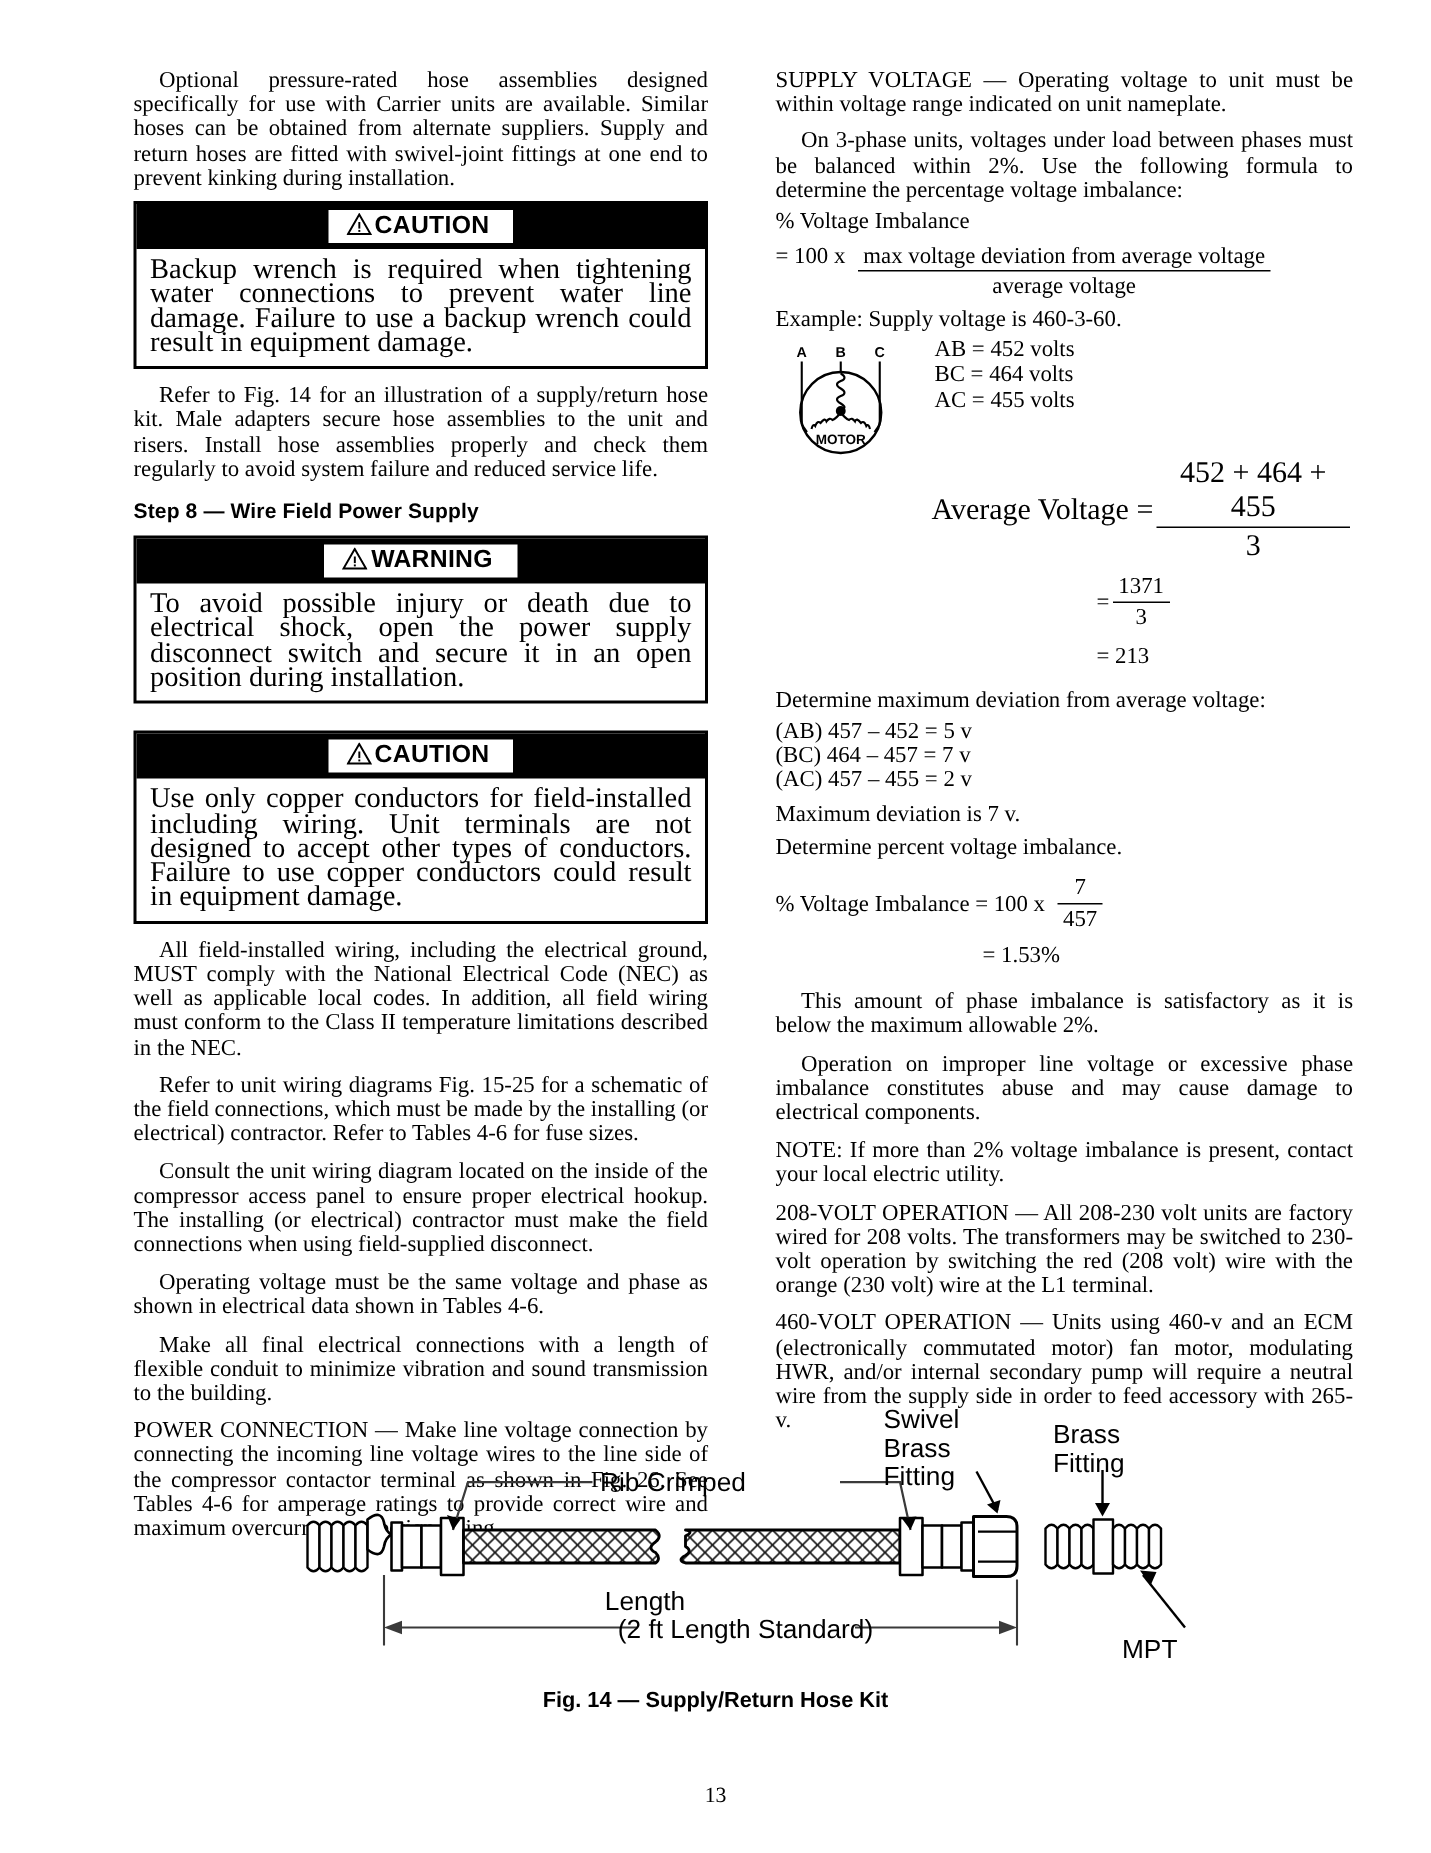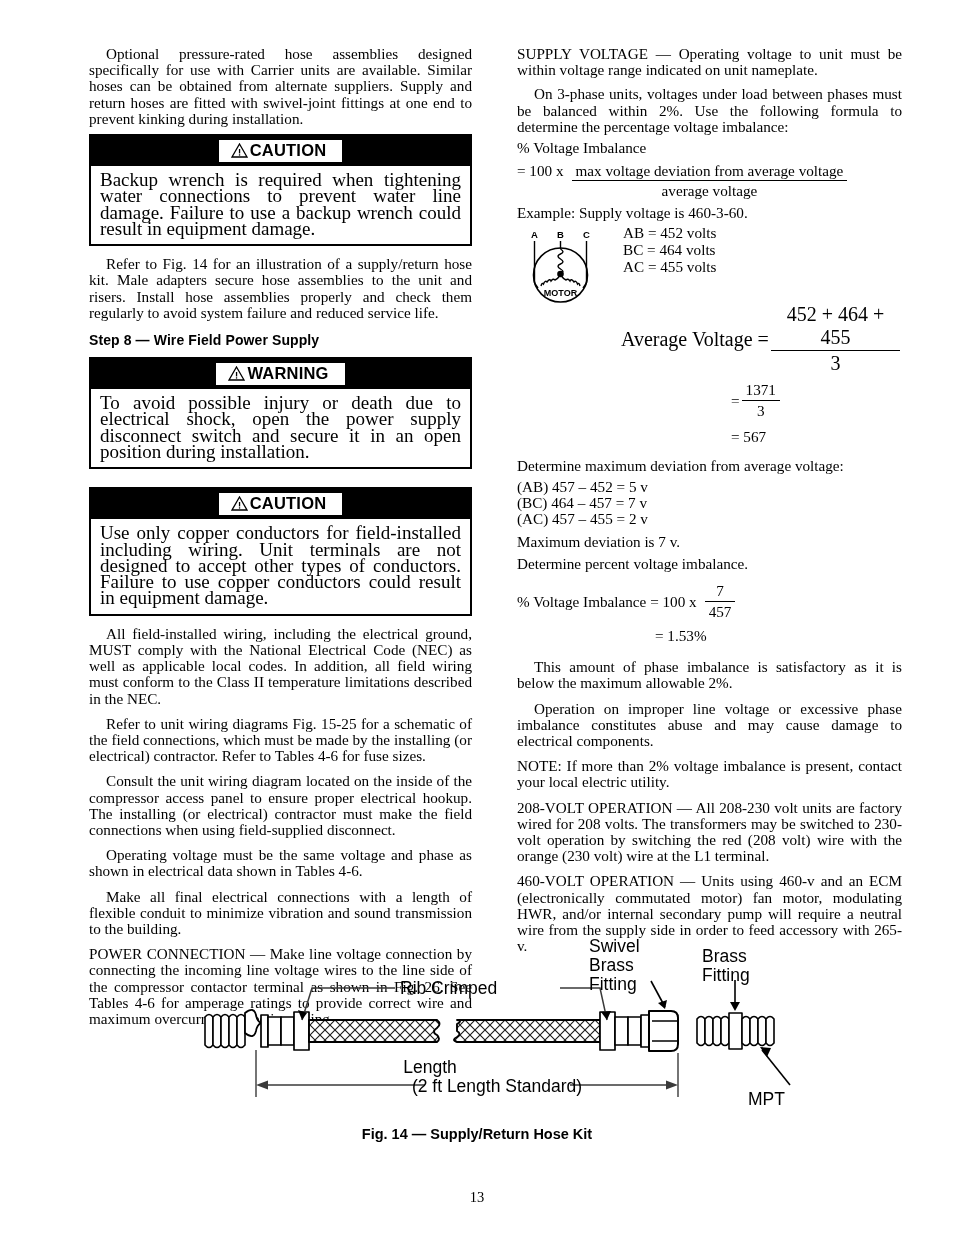--- a/index.html
+++ b/index.html
@@ -241,21 +241,21 @@
     </div>
 
     <div class="avg-row2">
       <span>=</span>
       <span class="frac">
         <span class="num">1371</span>
         <span class="den">3</span>
       </span>
     </div>
 
-    <div class="avg-row3">=   567</div>
+    <div class="avg-row3">=   213</div>
 
     <p class="body" style="margin-top:12px;text-align:left;">Determine maximum deviation from average voltage:</p>
 
     <div class="vlist">
       <div>(AB) 457 – 452 = 5 v</div>
       <div>(BC) 464 – 457 = 7 v</div>
       <div>(AC) 457 – 455 = 2 v</div>
     </div>
 
     <p class="body" style="margin-top:6px;text-align:left;">Maximum deviation is 7 v.</p>

